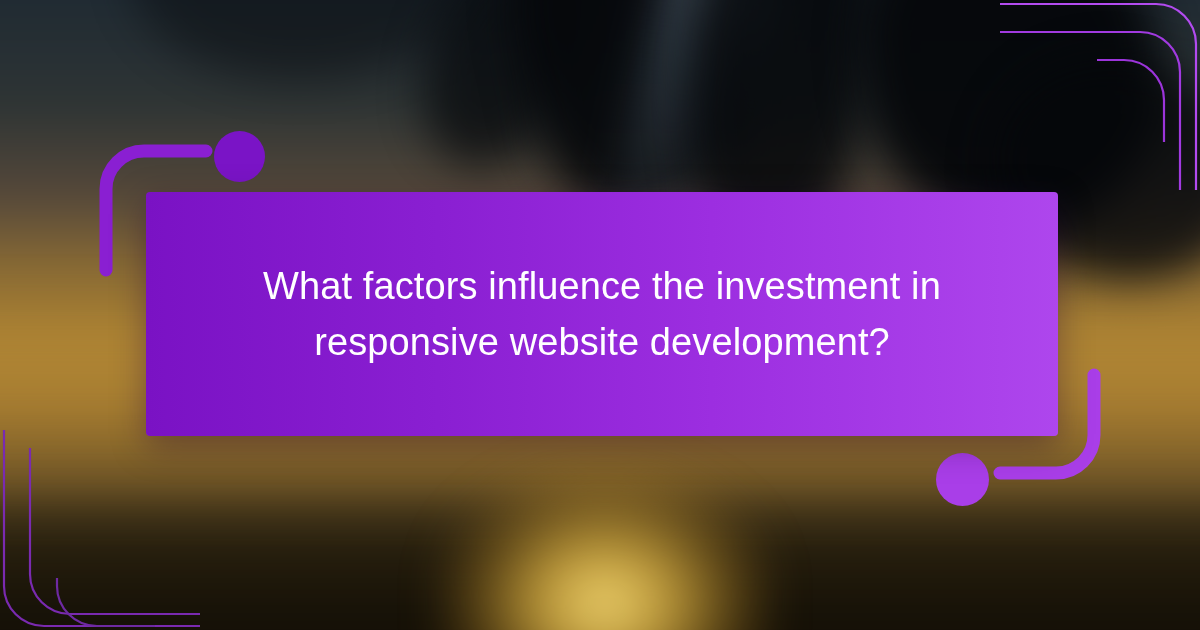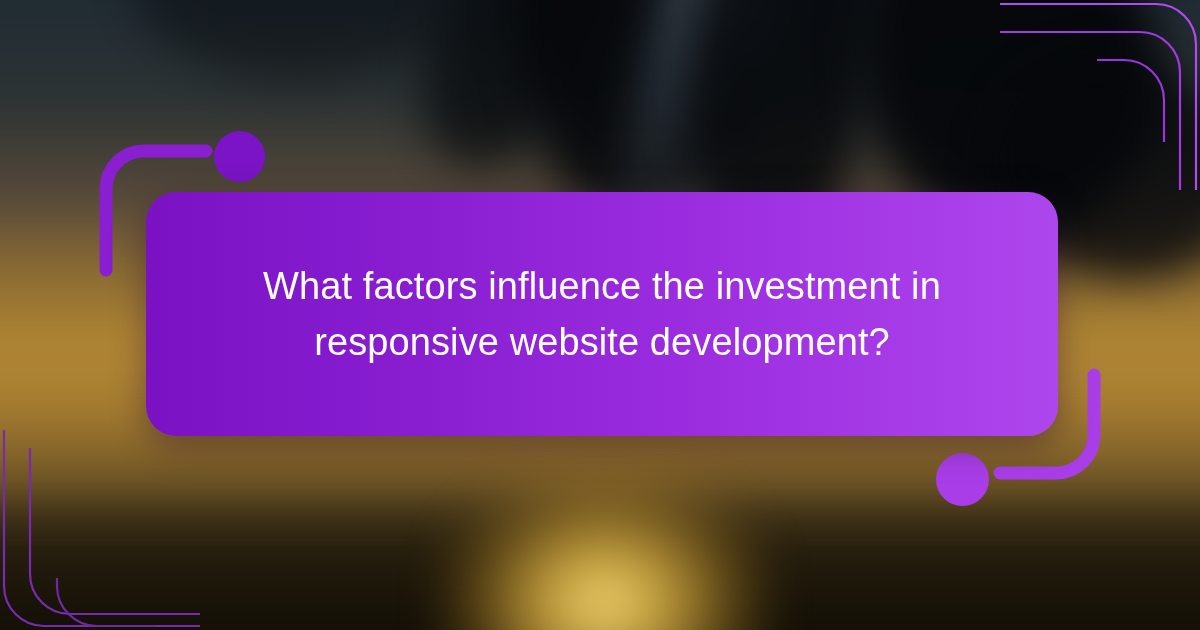--- a/index.html
+++ b/index.html
@@ -131,21 +131,21 @@
     background: #a93ee8;
   }
 
   
   .card {
     position: absolute;
     left: 146px;
     top: 192px;
     width: 912px;
     height: 244px;
-    border-radius: 30px;
+    border-radius: 4px;
     background: linear-gradient(90deg, #7a12c4 0%, #8a1fd2 32%, #9c2ee0 62%, #ae46ed 100%);
     box-shadow: 0 10px 34px rgba(30,0,50,0.38);
     display: flex;
     align-items: center;
     justify-content: center;
     box-sizing: border-box;
     padding: 0 54px;
   }
   .card-title {
     margin: 0;

